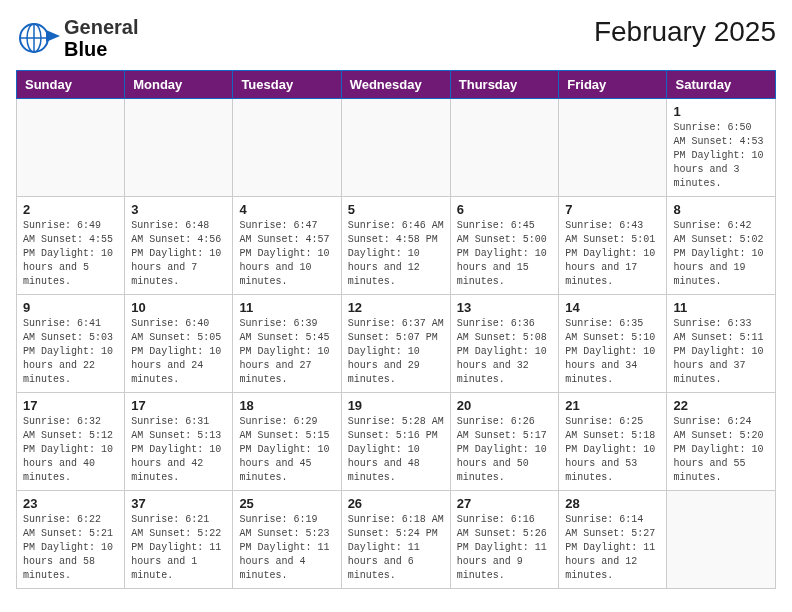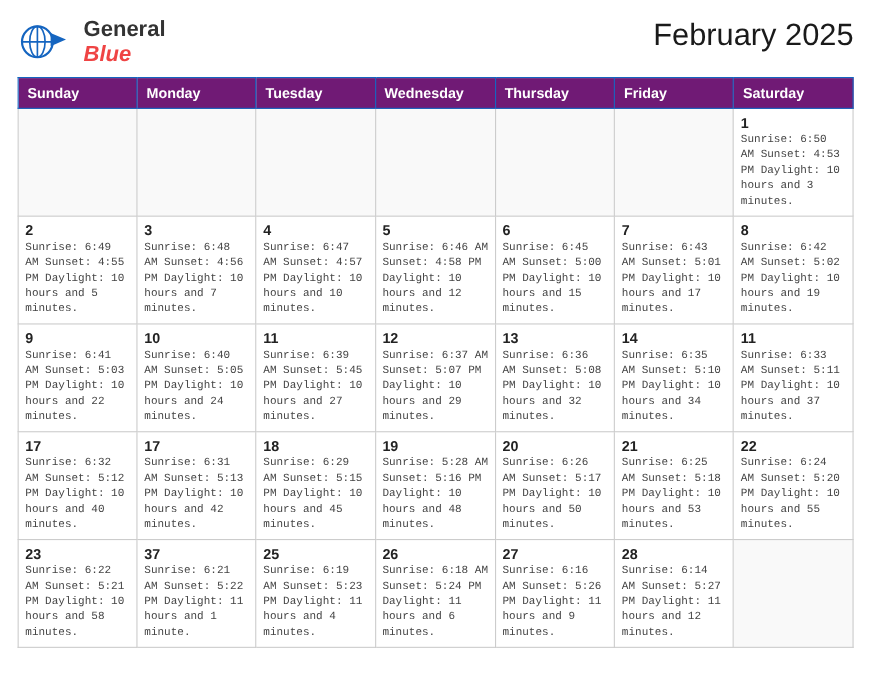--- a/index.html
+++ b/index.html
@@ -75,36 +75,36 @@
     }
     .calendar tr td {
       height: 85px;
     }
   </style>
 </head>
 <body>
 
 <div class="header">
   <div class="logo">
-    <div style="display:flex;align-items:center;gap:16px;">
+    <div style="display:flex;align-items:center;gap:4px;">
       <div style="position:relative;width:44px;height:36px;">
         
         <svg width="44" height="36" viewBox="0 0 44 36">
           <circle cx="18" cy="18" r="14" fill="none" stroke="#1565c0" stroke-width="2"></circle>
           <ellipse cx="18" cy="18" rx="7" ry="14" fill="none" stroke="#1565c0" stroke-width="1.5"></ellipse>
           <line x1="4" y1="18" x2="32" y2="18" stroke="#1565c0" stroke-width="1.5"></line>
           <line x1="18" y1="4" x2="18" y2="32" stroke="#1565c0" stroke-width="1.5"></line>
 
           <polygon points="30,10 44,16 30,22" fill="#1565c0"></polygon>
         </svg>
       </div>
       <div>
         <div style="font-size:20px;font-weight:bold;line-height:1.1;">
           <span style="color:#333;">General</span><br>
-          <span style="color:#ef4444;font-style:italic;">Blue</span>
+          <span style="color:#000000;">Blue</span>
         </div>
       </div>
     </div>
   </div>
   <div class="title-section">
     <div class="month-year">February 2025</div>
   </div>
 </div>
 
 <table class="calendar">

